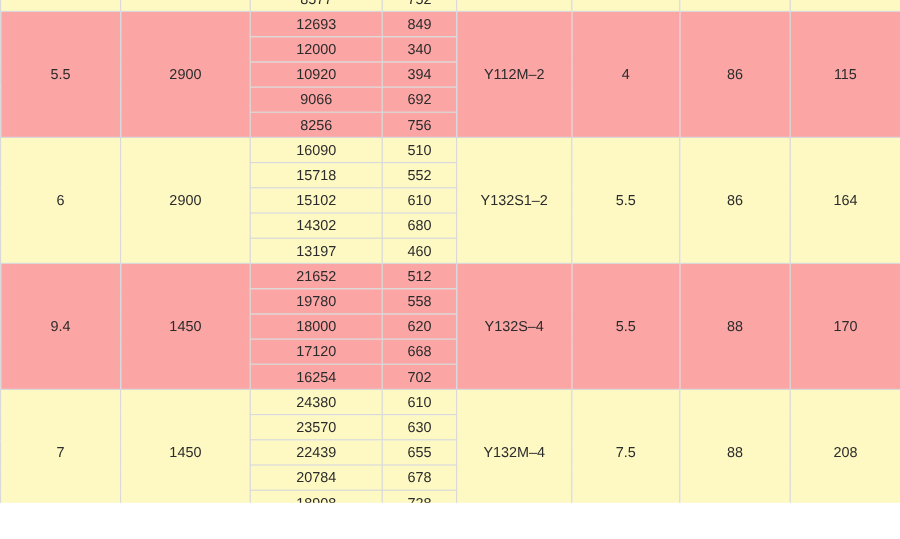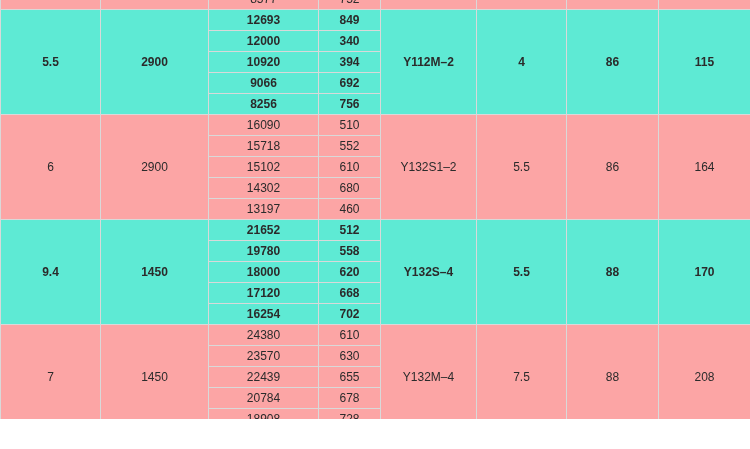--- a/index.html
+++ b/index.html
@@ -42,25 +42,24 @@
   col.c0 { width: 100px; }
   col.c1 { width: 108px; }
   col.c2 { width: 110px; }
   col.c3 { width: 62px; }
   col.c4 { width: 96px; }
   col.c5 { width: 90px; }
   col.c6 { width: 92px; }
   col.c7 { width: 92px; }
 
   tr.band-green td {
+    background: #fef9c3;
+  }
+  tr.band-white td {
     background: #fca5a5;
-  }
-  tr.band-white td {
-    background: #5eead4;
-    font-weight: bold;
   }
   td.merge {
     font-size: 12px;
   }
   .bottom-pad {
     position: absolute;
     left: 0;
     bottom: 0;
     width: 750px;
     height: 30px;

